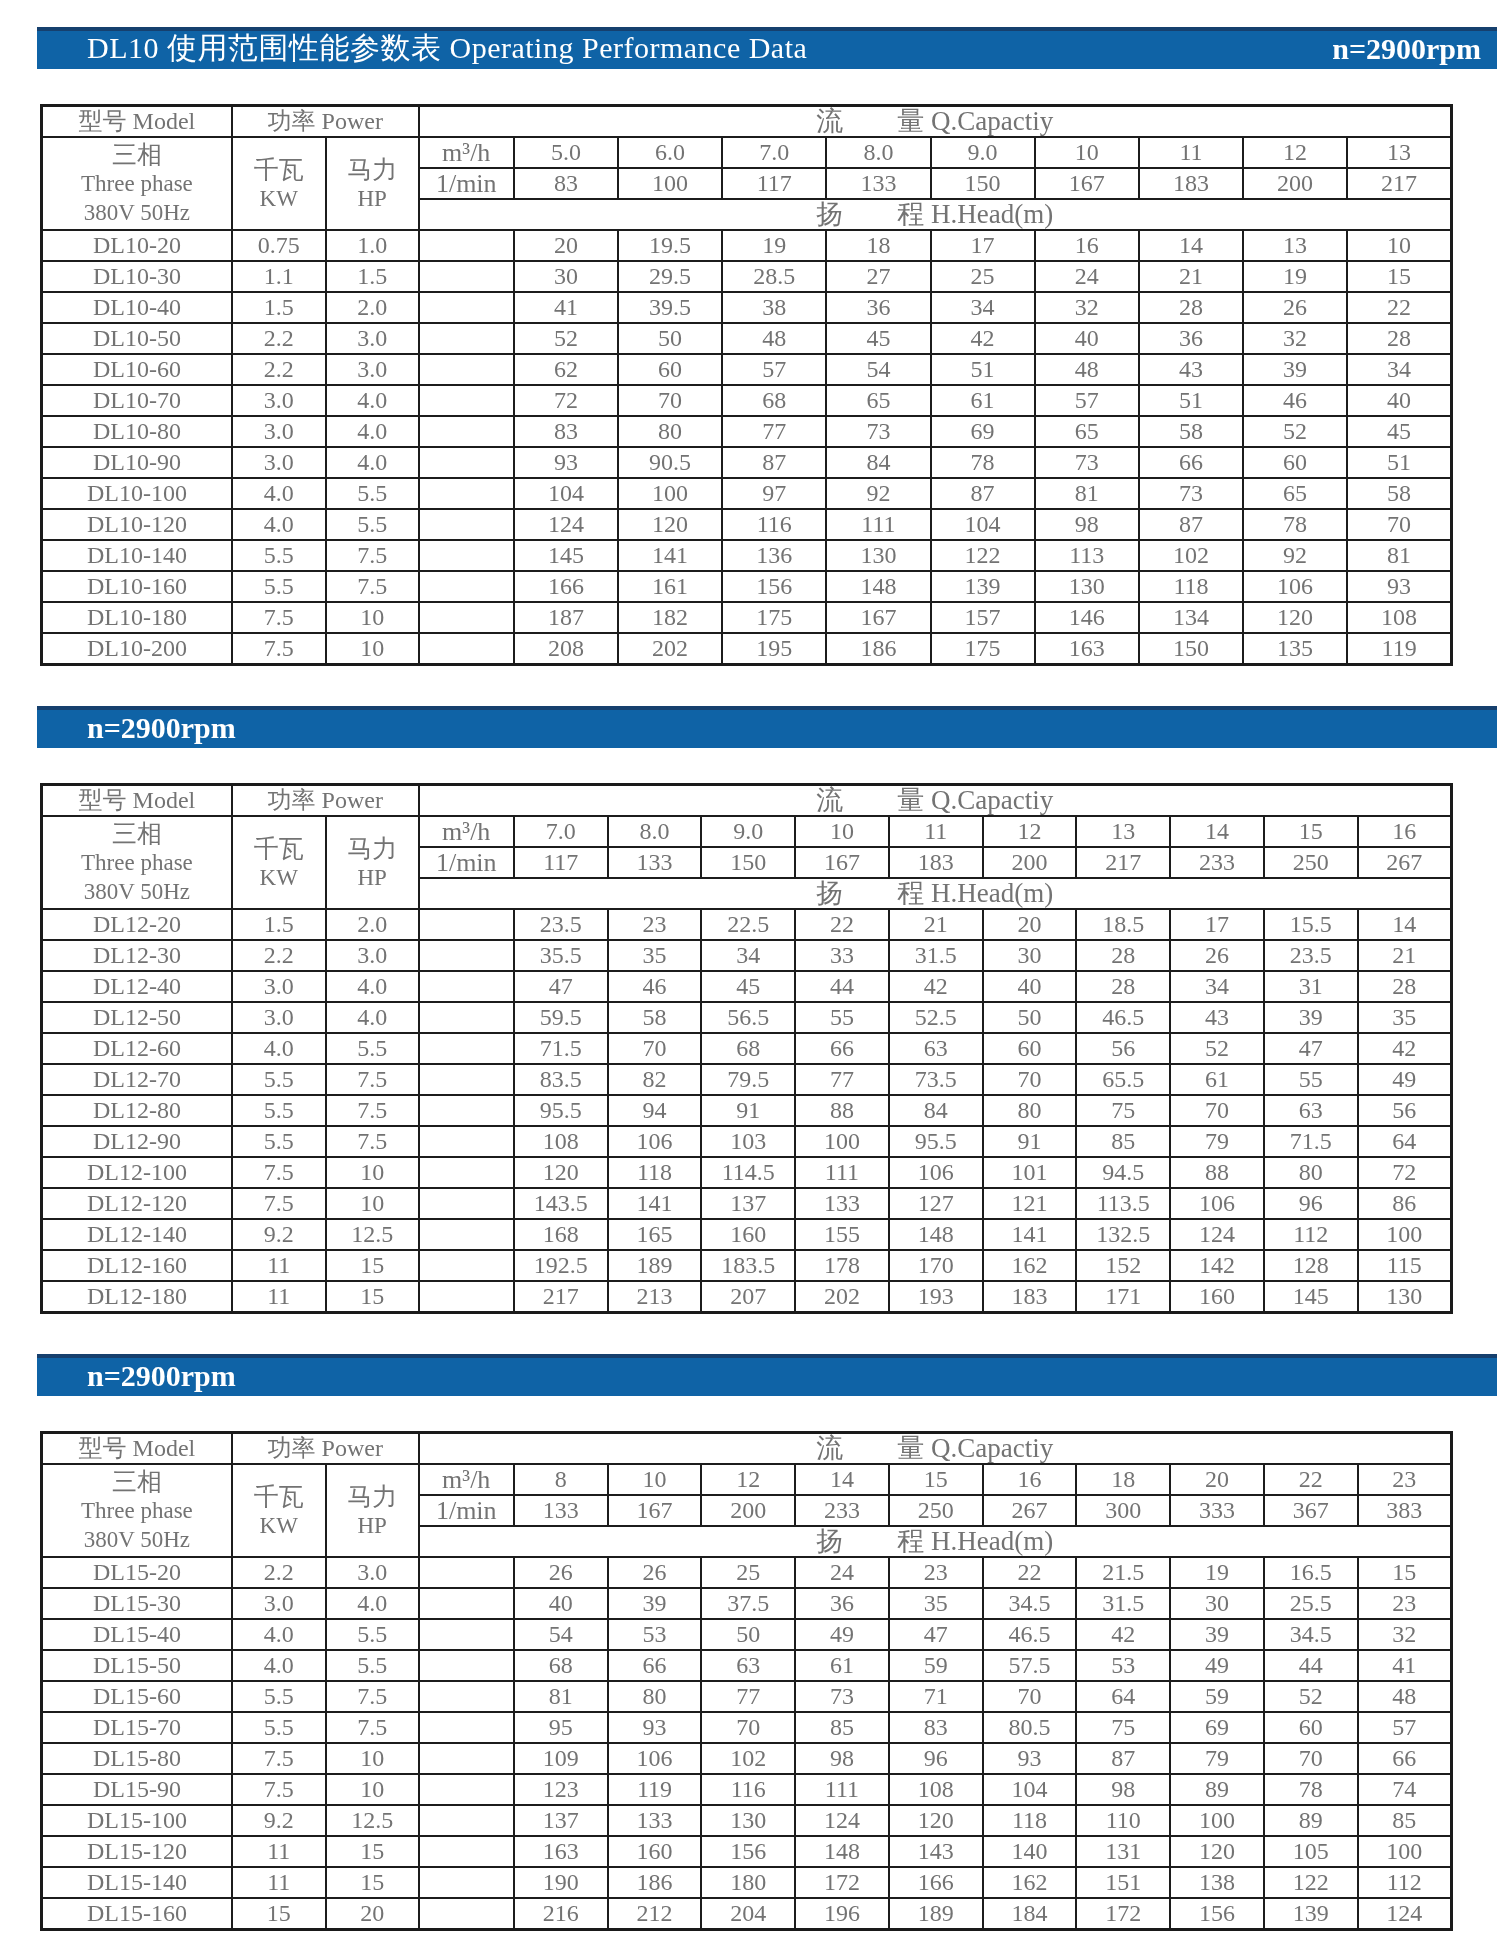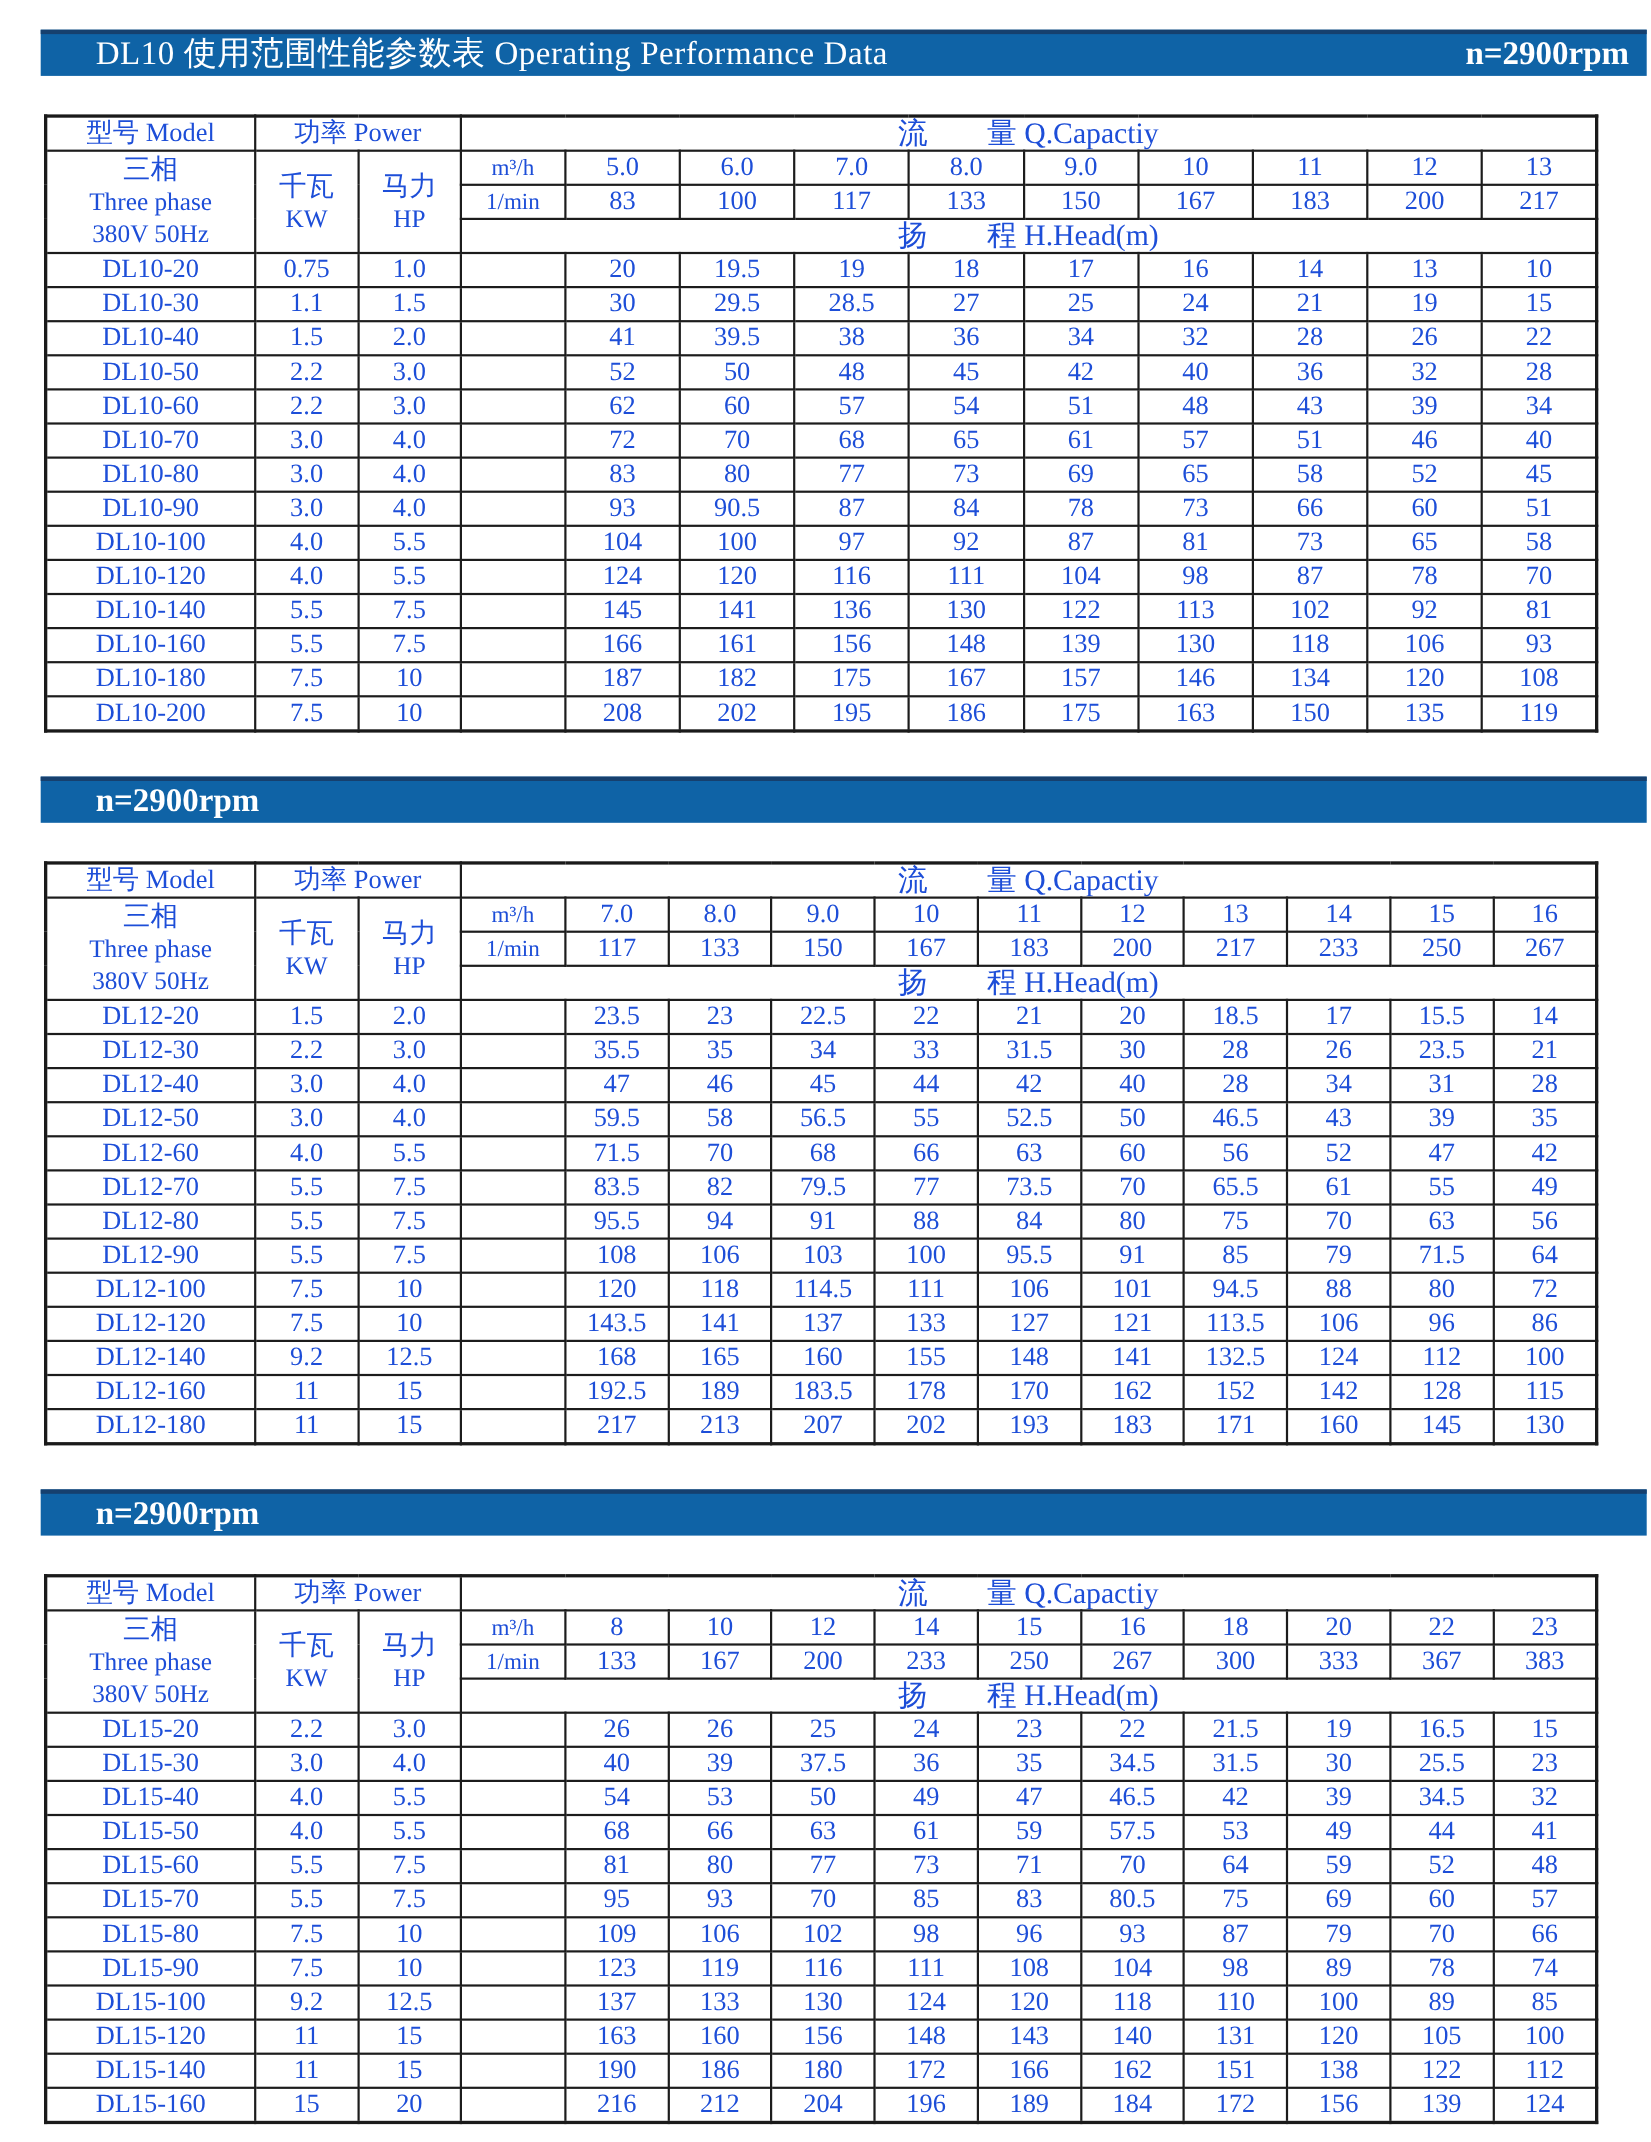--- a/index.html
+++ b/index.html
@@ -18,38 +18,38 @@
     margin-bottom:35px;
   }
   .banner .banner-title{letter-spacing:0.5px;white-space:nowrap;}
   .banner .banner-rpm{white-space:nowrap;font-weight:bold;}
   table.perf{
     border-collapse:collapse;
     table-layout:fixed;
     width:1413px;
     margin-left:3px;
     font-size:24px;
-    color:#1d4ed8;
+    color:#737373;
     border:3px solid #1a1a1a;
   }
   .perf th,.perf td{
     border:2px solid #1c1c1c;
     text-align:center;
     vertical-align:middle;
     padding:0;
     height:29px;
     line-height:1.05;
     font-weight:normal;
     overflow:hidden;
     white-space:nowrap;
   }
   .perf .phase-cell div{line-height:1.25;}
   .perf .phase-zh{font-size:25px;}
   .perf .small-line{font-size:23px;}
-  .perf .unit-cell{font-size:21px;}
+  .perf .unit-cell{font-size:26px;}
   .perf .span-label{font-size:27px;text-align:center;}
 </style>
 </head>
 <body>
 
 <div class="page">
 
   <section class="table-section">
     <header class="banner">
       <span class="banner-title">DL10 使用范围性能参数表 Operating Performance Data</span>

